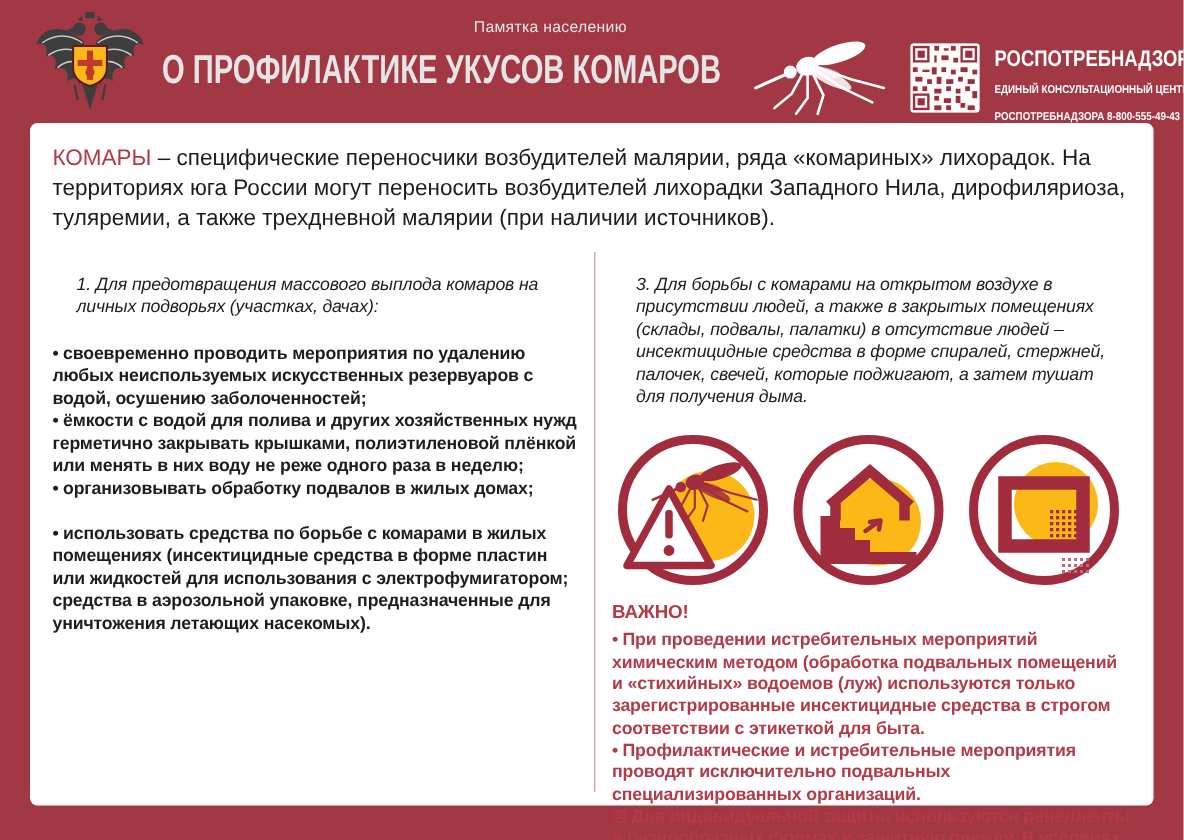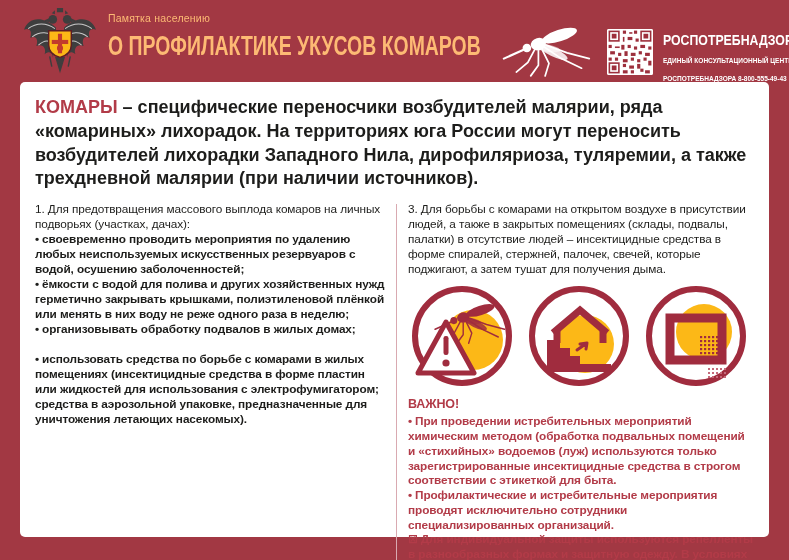--- a/index.html
+++ b/index.html
@@ -3,45 +3,45 @@
 <meta charset="utf-8">
 <style>
   html,body{margin:0;padding:0;}
   body{width:789px;height:560px;overflow:hidden;background:#a23843;
        font-family:"Liberation Sans","DejaVu Sans",sans-serif;}
   .poster{position:relative;width:789px;height:560px;}
 
   
   .hdr{position:absolute;left:0;top:0;width:789px;height:82px;}
   .emblem{position:absolute;left:22px;top:7px;}
-  .hdr-text{position:absolute;left:108px;top:12px;color:#fdba74;}
+  .hdr-text{position:absolute;left:108px;top:12px;color:#e5e5e5;text-align:center;}
   .kicker{font-size:10.5px;letter-spacing:.2px;}
   .title{margin-top:7px;font-size:27px;font-weight:700;white-space:nowrap;
          display:inline-block;transform:scaleX(.72);transform-origin:left center;}
   .mosq-hdr{position:absolute;left:500px;top:20px;color:#fff;}
   .qr{position:absolute;left:607px;top:29px;width:46px;height:46px;background:#fff;border-radius:2px;}
   .agency{position:absolute;left:663px;top:31px;color:#fff;}
   .agency-name{font-size:15px;font-weight:700;white-space:nowrap;
                display:inline-block;transform:scaleX(.82);transform-origin:left center;}
   .agency-sub{font-size:7.6px;font-weight:700;line-height:1.35;white-space:nowrap;
               display:inline-block;transform:scaleX(.86);transform-origin:left center;margin-top:1px;}
   .agency-sub2{margin-top:0;}
 
   
   .card{position:absolute;left:20px;top:82px;width:749px;height:455px;background:#fff;
         border-radius:5px;box-sizing:border-box;padding:12px 12px 0 15px;}
-  .intro{font-size:18px;font-weight:700;line-height:1.32;color:#1d1d1b;margin:2px 0 0 0;}
+  .intro{font-size:15px;font-weight:400;line-height:1.32;color:#1d1d1b;margin:2px 0 0 0;}
   .lead{color:#b23b48;}
   .cols{display:flex;margin-top:11px;height:372px;}
   .col-l{width:352px;flex:0 0 352px;}
   .vdiv{width:1px;background:#d9aab1;margin:2px 11px 10px 9px;flex:0 0 1px;}
   .col-r{flex:1;position:relative;padding-right:2px;}
 
   .sec{font-size:11.8px;line-height:1.27;color:#1d1d1b;letter-spacing:-.1px;}
-  .sec p{margin:0;}
+  .sec p{margin:16px;font-style:italic;}
   .item{margin:0;font-weight:bold;}
   .mk{margin-right:3px;}
   .gap{height:15px;}
 
   
   .icons{display:flex;gap:13px;margin:7px 0 9px 2px;}
   .icons svg{display:block;}
 
   
   .imp{font-size:11.8px;line-height:1.25;color:#b23b48;letter-spacing:-.1px;margin-top:3px;}
@@ -211,20 +211,20 @@
             <circle cx="60" cy="48" r="28" fill="#fcb817"></circle>
             <rect x="26" y="34" width="52" height="42" fill="none" stroke="#a02c3e" stroke-width="9"></rect>
             <rect x="55" y="52" width="27" height="27" fill="url(#net)"></rect>
             <rect x="62" y="82" width="20" height="13" fill="url(#net2)"></rect>
           </svg>
         </div>
 
         <div class="imp">
           <div class="imp-title">ВАЖНО!</div>
           <div class="item"><span class="mk">•</span><span>При проведении истребительных мероприятий химическим методом (обработка подвальных помещений и «стихийных» водоемов (луж) используются только зарегистрированные инсектицидные средства в строгом соответствии с этикеткой для быта.</span></div>
-          <div class="item"><span class="mk">•</span><span>Профилактические и истребительные мероприятия проводят исключительно сотрудники специализированных организаций.</span></div>
+          <div class="item"><span class="mk">•</span><span>Профилактические и истребительные мероприятия проводят исключительно подвальных специализированных организаций.</span></div>
           <div class="item"><span class="mk">⊠</span><span>Для индивидуальной защиты используются репелленты в разнообразных формах и защитную одежду. В условиях паводка на юге России рекомендуется применение средств с содержанием ДЭТА не менее 30%. Применяют на одежду и кожу строго в соответствии с инструкцией.</span></div>
 
         </div>
       </div>
     </div>
   </div>
 </div>
 
 </body></html>

